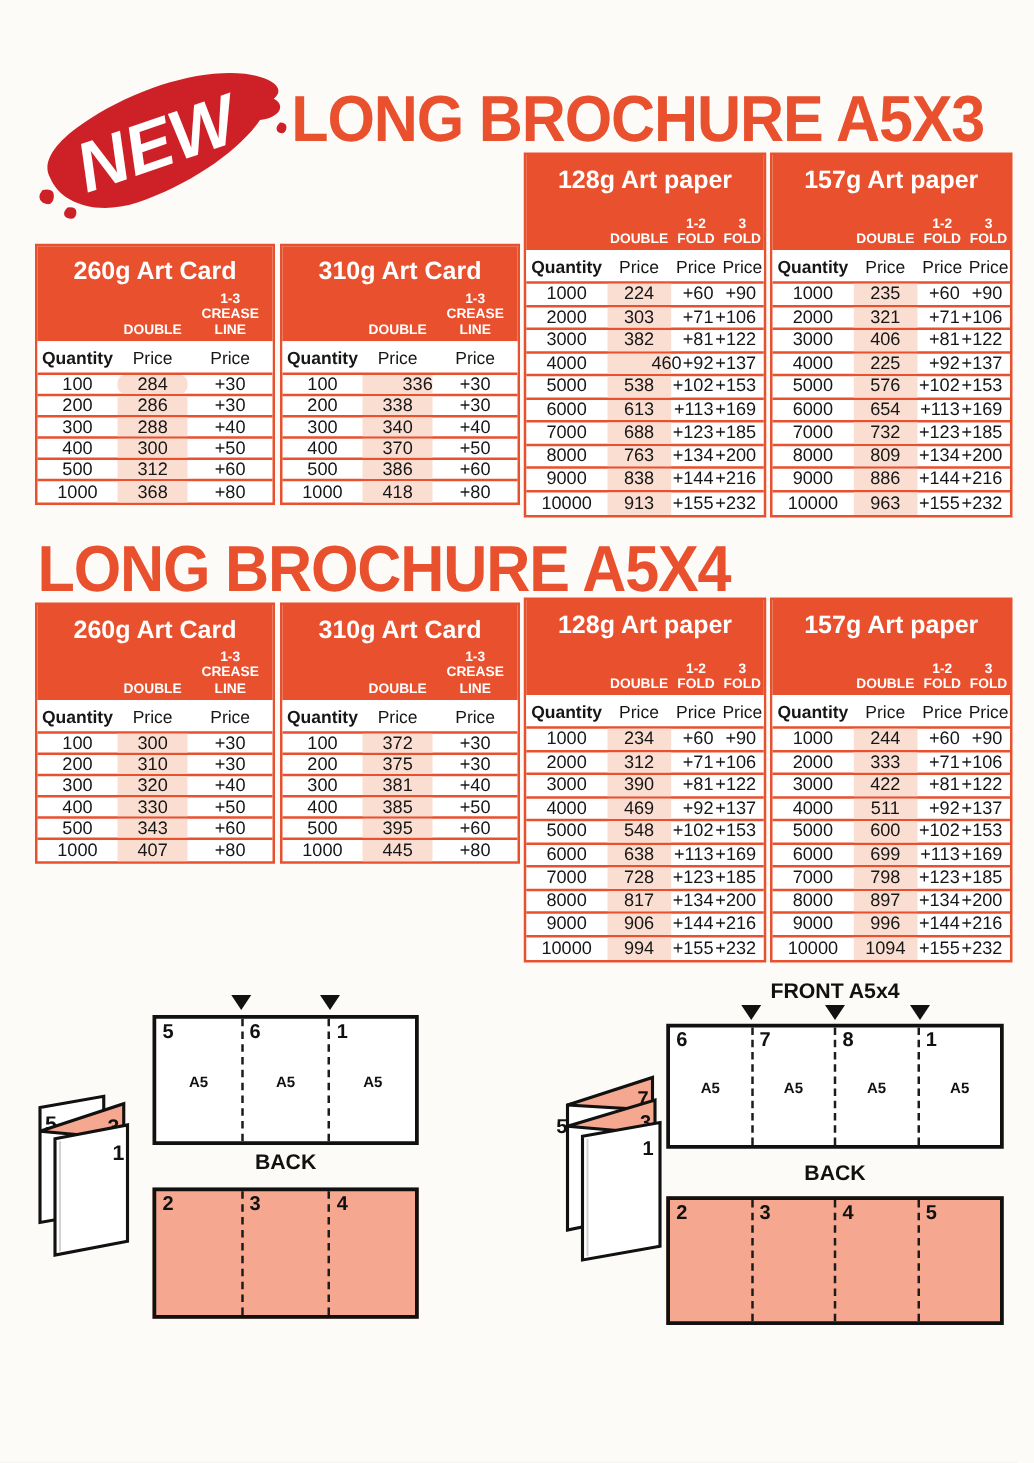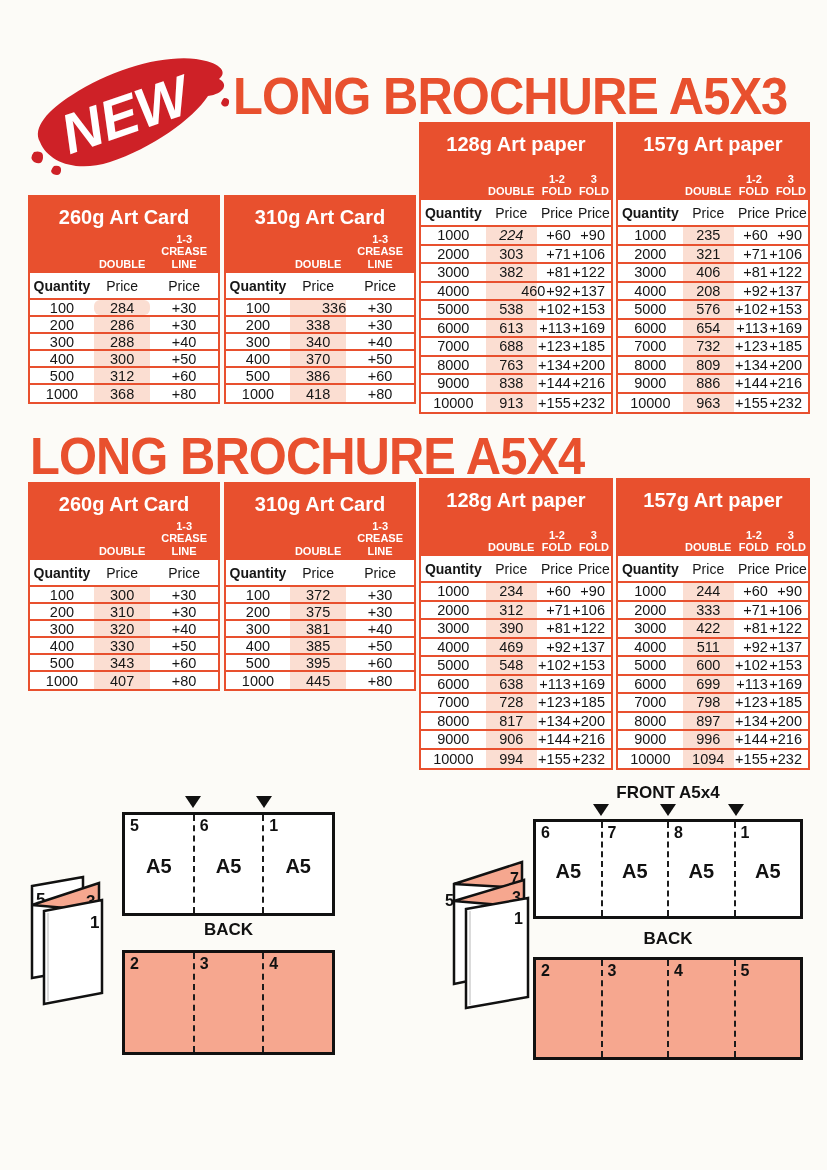--- a/index.html
+++ b/index.html
@@ -46,21 +46,21 @@
   .markers{position:absolute;height:13px;}
   .marker{position:absolute;top:0;width:0;height:0;
     border-left:8px solid transparent;border-right:8px solid transparent;
     border-top:12px solid #111;}
   .front-rect,.back-rect{position:absolute;border:3px solid #111;display:flex;background:#fff;}
   .back-rect{background:var(--salmon);}
   .fpanel,.bpanel{flex:1;position:relative;border-right:2px dashed #1c1c1c;}
   .fpanel:last-child,.bpanel:last-child{border-right:none;}
   .pnum{position:absolute;top:2px;left:5px;font-size:16px;font-weight:bold;color:#111;}
   .pa5{position:absolute;top:50%;left:0;right:0;transform:translateY(-38%);
-    text-align:center;font-size:20px;font-weight:bold;color:#111;}
+    text-align:center;font-size:12px;font-weight:bold;color:#111;}
   .fold-icon{position:absolute;}
 </style>
 </head>
 <body>
 
 <div class="page">
 
   <svg class="badge" width="208" height="132" viewBox="0 0 208 132">
     <path d="M16,94 C8,80 24,62 48,47 C88,21 138,7 172,11 C194,14 205,23 195,31
          C205,36 200,46 184,48 C168,72 128,100 86,114 C52,125 24,114 16,94 Z" fill="#ce2127"></path>
@@ -202,21 +202,21 @@
         </div>
       </div>
       <div class="qrow">
         <div class="tcol" style="width: 34%;">Quantity</div>
         <div class="tcol" style="width: 27%;">Price</div>
         <div class="tcol" style="width: 21%;">Price</div>
         <div class="tcol" style="width: 18%;">Price</div>
       </div>
       <div class="drow">
         <div class="dcell" style="width: 34%;">1000</div>
-        <div class="dcell band" style="width: 27%; font-style: italic;">224</div>
+        <div class="dcell band" style="width: 27%;">224</div>
         <div class="dcell" style="width: 21%;">+60</div>
         <div class="dcell" style="width: 18%;">+90</div>
       </div>
       <div class="drow">
         <div class="dcell" style="width: 34%;">2000</div>
         <div class="dcell band" style="width: 27%;">303</div>
         <div class="dcell" style="width: 21%;">+71</div>
         <div class="dcell" style="width: 18%;">+106</div>
       </div>
       <div class="drow">
@@ -309,21 +309,21 @@
         <div class="dcell" style="width: 18%;">+106</div>
       </div>
       <div class="drow">
         <div class="dcell" style="width: 34%;">3000</div>
         <div class="dcell band" style="width: 27%;">406</div>
         <div class="dcell" style="width: 21%;">+81</div>
         <div class="dcell" style="width: 18%;">+122</div>
       </div>
       <div class="drow">
         <div class="dcell" style="width: 34%;">4000</div>
-        <div class="dcell band" style="width: 27%;">208</div>
+        <div class="dcell band" style="width: 27%;">225</div>
         <div class="dcell" style="width: 21%;">+92</div>
         <div class="dcell" style="width: 18%;">+137</div>
       </div>
       <div class="drow">
         <div class="dcell" style="width: 34%;">5000</div>
         <div class="dcell band" style="width: 27%;">576</div>
         <div class="dcell" style="width: 21%;">+102</div>
         <div class="dcell" style="width: 18%;">+153</div>
       </div>
       <div class="drow">

